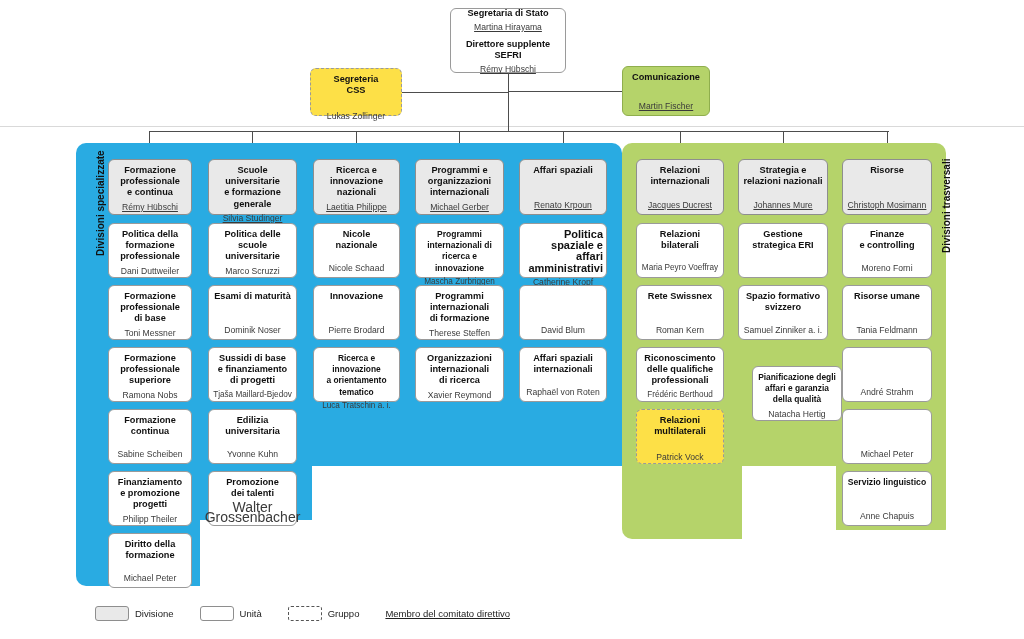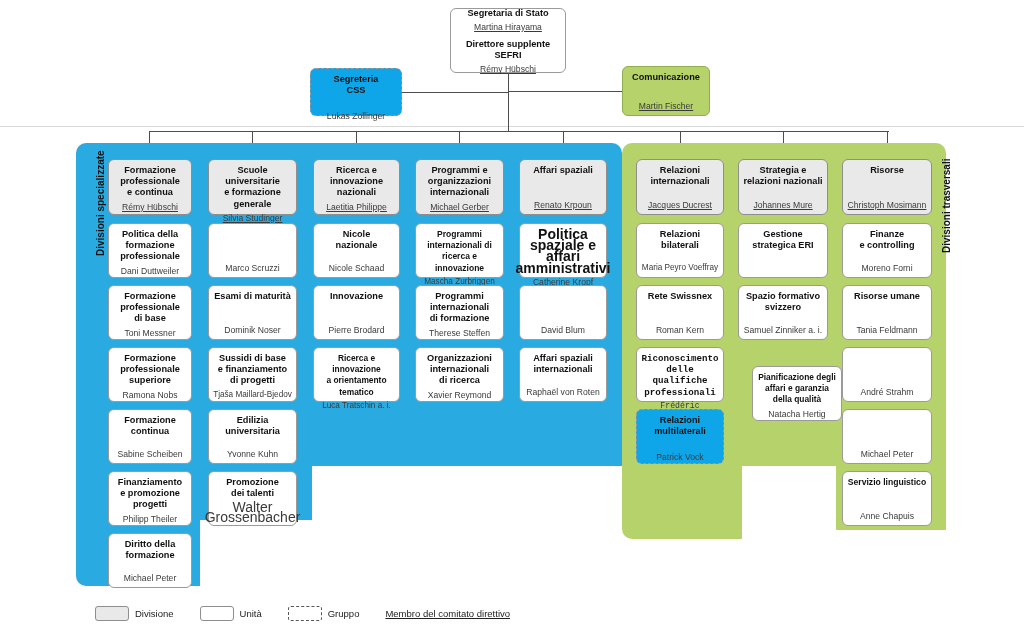--- a/index.html
+++ b/index.html
@@ -35,21 +35,21 @@
   }
   .box .person {
     font-size:8.6px;
     line-height:10px;
     color:#3a3a3a;
     margin-top:auto;
     padding-top:3px;
   }
   .box .person.member { text-decoration:underline; }
   .box.division { background:#e9e9e9; border-color:#8e8e8e; }
-  .box.group { border-style:dashed; background:#0ea5e9;gap:12px; }
+  .box.group { border-style:dashed; background:#fde047;gap:12px; }
   .box.green { background:#b5d36a; border-color:#8fae4d; }
 
   
   .panel {
     position:absolute;
     border-radius:10px;
   }
   .panel-blue { background:#29abe2; }
   .panel-green { background:#b5d36a; }
 
@@ -208,20 +208,22 @@
 progetti</div>
   <div class="person">Philipp Theiler</div>
 </div>
 <div class="box" style="left:108px; top:533px; width:84px; height:55px;">
   <div class="title">Diritto della
 formazione</div>
   <div class="person">Michael Peter</div>
 </div>
 
 <div class="box" style="left:208px; top:223px; width:89px; height:55px;">
+  <div class="title">Politica delle
+scuole universitarie</div>
   <div class="person">Marco Scruzzi</div>
 </div>
 <div class="box" style="left:208px; top:285px; width:89px; height:55px;">
   <div class="title">Esami di maturità</div>
   <div class="person">Dominik Noser</div>
 </div>
 <div class="box" style="left:208px; top:347px; width:89px; height:55px;">
   <div class="title">Sussidi di base
 e finanziamento
 di progetti</div>
@@ -267,21 +269,21 @@
   <div class="person">Therese Steffen</div>
 </div>
 <div class="box" style="left:415px; top:347px; width:89px; height:55px;">
   <div class="title">Organizzazioni
 internazionali
 di ricerca</div>
   <div class="person">Xavier Reymond</div>
 </div>
 
 <div class="box" style="left:519px; top:223px; width:88px; height:55px;">
-  <div class="title" style="font-size:14px;">Politica spaziale e
+  <div class="title" style="font-size:11px;text-align:right;">Politica spaziale e
 affari amministrativi</div>
   <div class="person">Catherine Kropf</div>
 </div>
 <div class="box" style="left:519px; top:285px; width:88px; height:55px;">
   <div class="person">David Blum</div>
 </div>
 <div class="box" style="left:519px; top:347px; width:88px; height:55px;">
   <div class="title">Affari spaziali
 internazionali</div>
   <div class="person">Raphaël von Roten</div>
@@ -289,21 +291,21 @@
 
 <div class="box" style="left:636px; top:223px; width:88px; height:55px;">
   <div class="title">Relazioni
 bilaterali</div>
   <div class="person" style="font-size:8.2px;">Maria Peyro Voeffray</div>
 </div>
 <div class="box" style="left:636px; top:285px; width:88px; height:55px;">
   <div class="title">Rete Swissnex</div>
   <div class="person">Roman Kern</div>
 </div>
-<div class="box" style="left:636px; top:347px; width:88px; height:55px;font-family:Liberation Mono, monospace;">
+<div class="box" style="left:636px; top:347px; width:88px; height:55px;">
   <div class="title">Riconoscimento
 delle qualifiche
 professionali</div>
   <div class="person" style="font-size:8.2px;">Frédéric Berthoud</div>
 </div>
 <div class="box group" style="left:636px; top:409px; width:88px; height:55px;">
   <div class="title">Relazioni
 multilaterali</div>
   <div class="person">Patrick Vock</div>
 </div>

